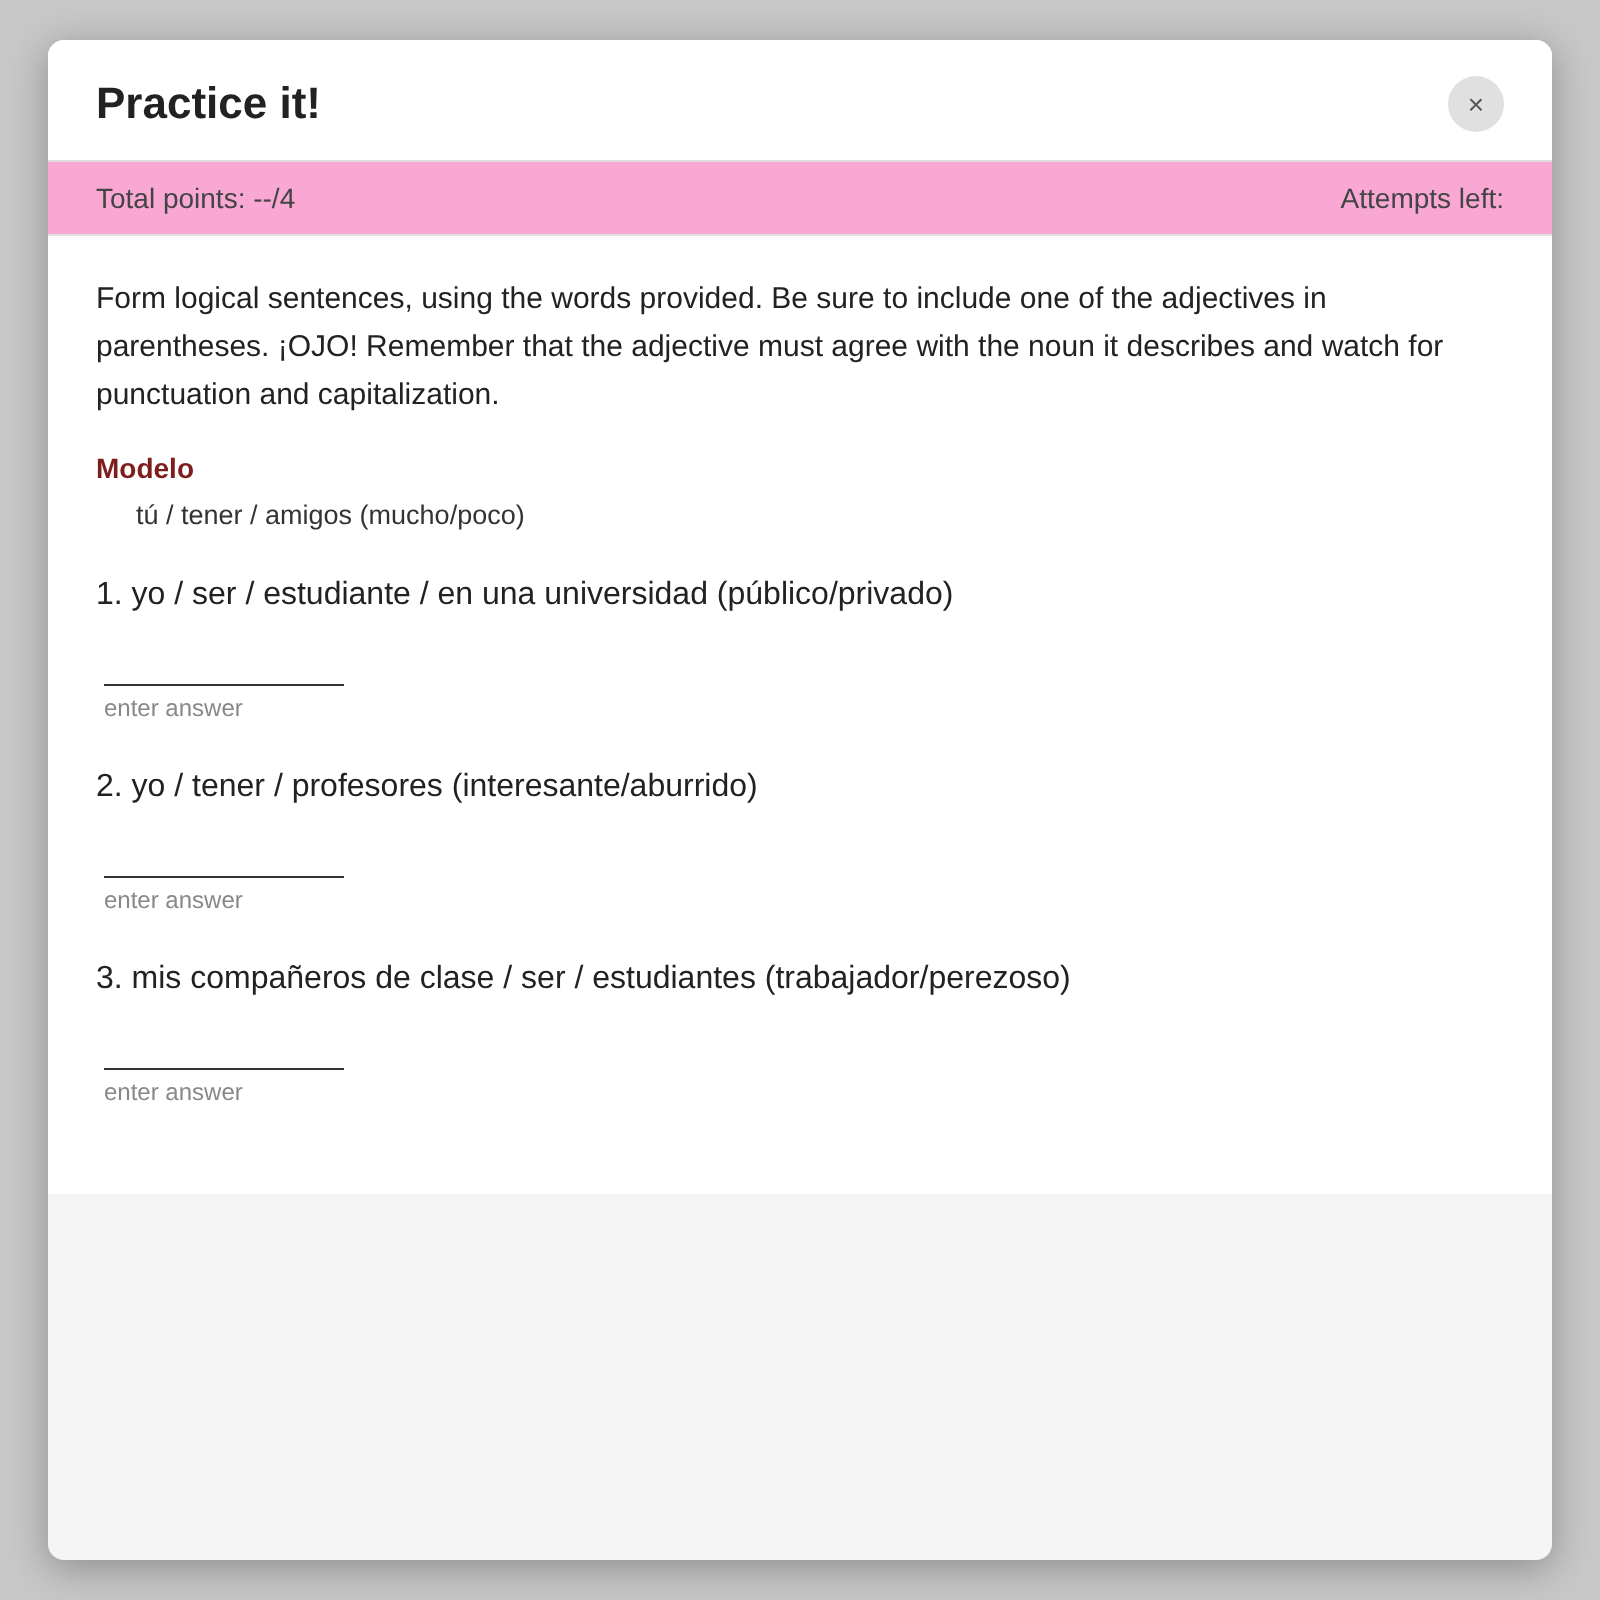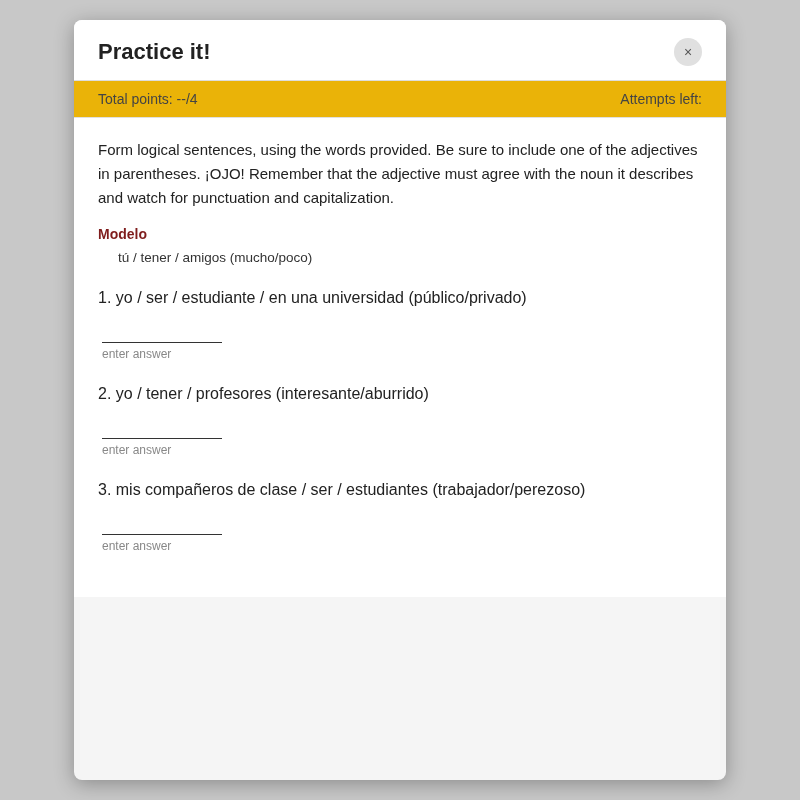--- a/index.html
+++ b/index.html
@@ -16,21 +16,21 @@
       overflow: hidden;
       display: flex;
       align-items: flex-start;
       justify-content: center;
       padding: 20px;
     }
 
     .window {
       background-color: #f5f5f5;
       border-radius: 8px;
-      width: 652px;
+      width: 752px;
       min-height: 760px;
       box-shadow: 0 4px 20px rgba(0,0,0,0.3);
       overflow: hidden;
     }
 
     .title-bar {
       background-color: #ffffff;
       padding: 18px 24px 14px 24px;
       border-bottom: 1px solid #ddd;
       display: flex;
@@ -52,21 +52,21 @@
       border: none;
       cursor: pointer;
       display: flex;
       align-items: center;
       justify-content: center;
       font-size: 14px;
       color: #555;
     }
 
     .points-bar {
-      background-color: #eab308;
+      background-color: #f9a8d4;
       padding: 10px 24px;
       border-bottom: 1px solid #e0e0e0;
       display: flex;
       align-items: center;
       justify-content: space-between;
     }
 
     .points-bar span {
       font-size: 14px;
       color: #444;

